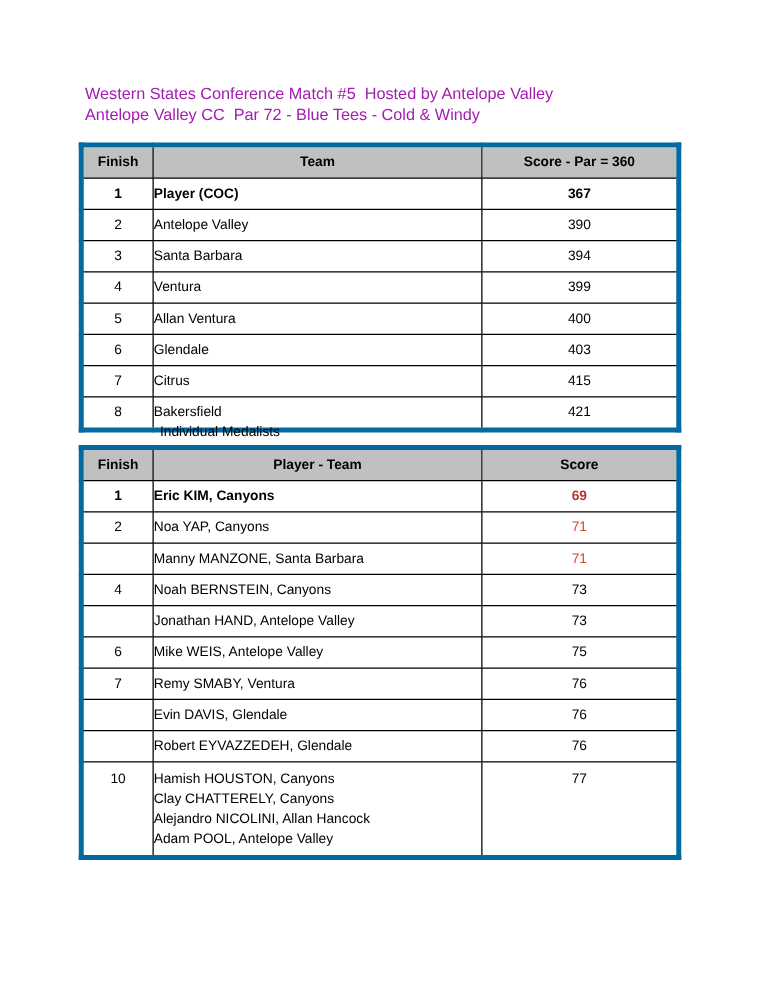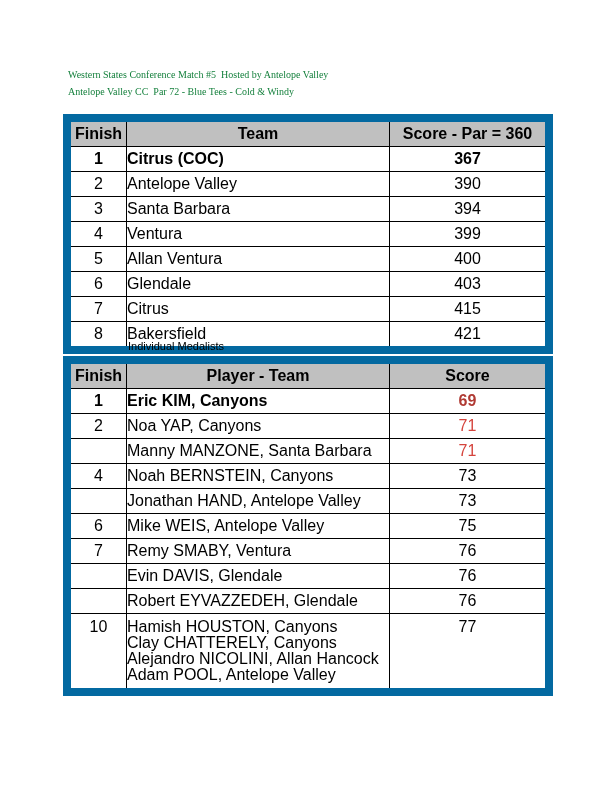--- a/index.html
+++ b/index.html
@@ -17,36 +17,35 @@
     position: relative;
     width: 607px;
     height: 789px;
     background: #ffffff;
     overflow: hidden;
   }
   .titles {
     position: absolute;
     left: 68px;
     top: 66px;
-    font-size: 10px;
+    font-size: 13px;
     line-height: 17px;
-    color: #15803d;
-    font-family: Liberation Serif, serif;
+    color: #a21caf;
   }
   .titles div { white-space: pre; }
 
   table.results {
     position: absolute;
     left: 63px;
     width: 472px;
     border-collapse: collapse;
     table-layout: fixed;
-    font-size: 16px;
+    font-size: 11px;
     color: #000000;
-    border: 8px solid #0369a1;
+    border: 4px solid #0369a1;
   }
   #team-table { top: 114px; }
   #medalist-table { top: 356px; }
 
   table.results th,
   table.results td {
     border: 1px solid #000000;
     overflow: hidden;
   }
   table.results th {
@@ -96,21 +95,21 @@
     <thead>
       <tr>
         <th class="col-finish">Finish</th>
         <th class="col-name">Team</th>
         <th class="col-score">Score - Par = 360</th>
       </tr>
     </thead>
     <tbody>
         <tr class="bold">
           <td class="col-finish">1</td>
-          <td class="col-name">Citrus (COC)</td>
+          <td class="col-name">Player (COC)</td>
           <td class="col-score">367</td>
         </tr>
         <tr>
           <td class="col-finish">2</td>
           <td class="col-name">Antelope Valley</td>
           <td class="col-score">390</td>
         </tr>
         <tr>
           <td class="col-finish">3</td>
           <td class="col-name">Santa Barbara</td>

